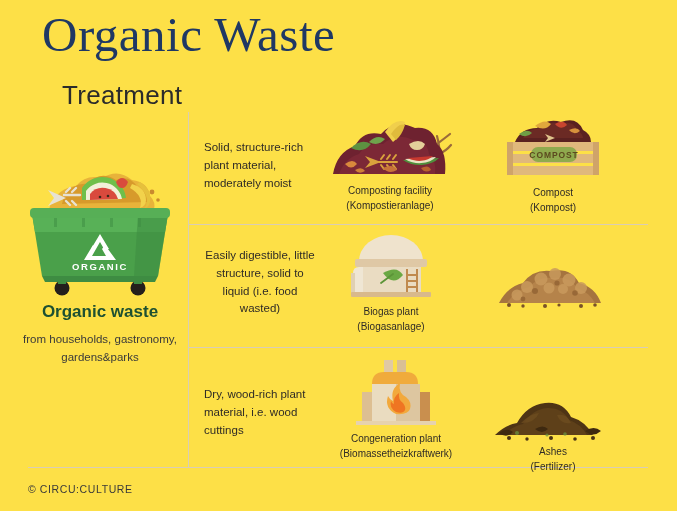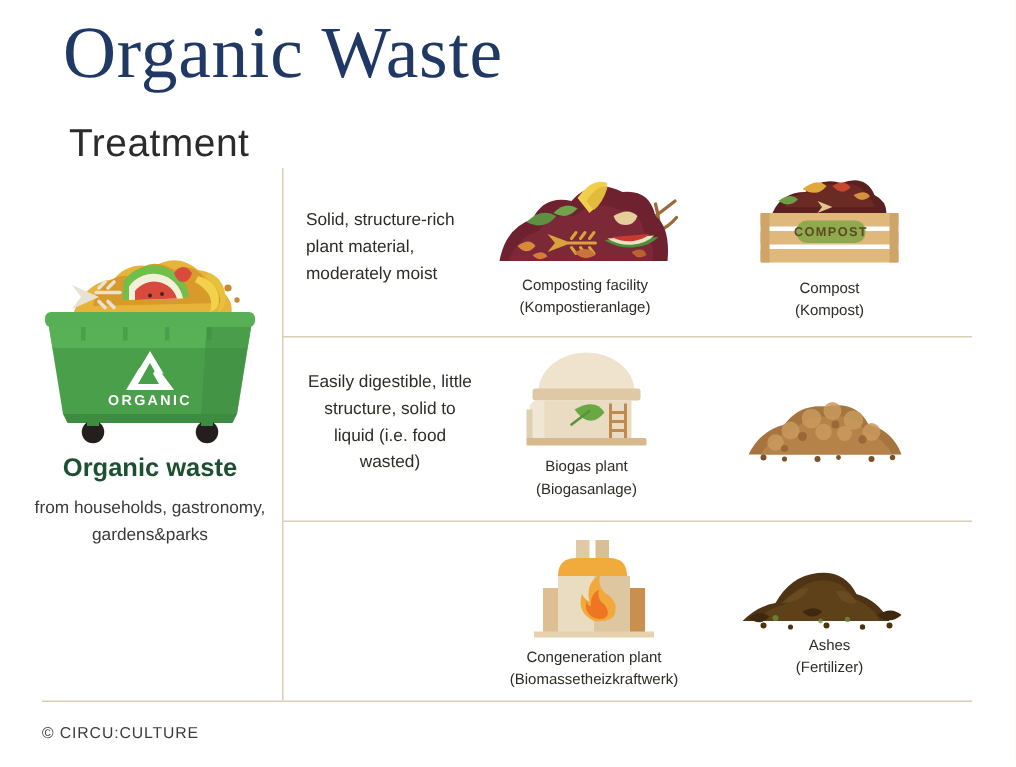--- a/index.html
+++ b/index.html
@@ -3,31 +3,31 @@
 <meta charset="utf-8">
 <style>
   html,body{margin:0;padding:0;}
   body{
     width:677px;height:511px;
     background:#f5efe1;
     font-family:"Liberation Sans", sans-serif;
     overflow:hidden;
     position:relative;
   }
-  .page{position:absolute;inset:0;background:#ffffff;}
+  .page{position:absolute;inset:0;background:#fde047;}
 
   
   .title{
     position:absolute;left:42px;top:8px;
     font-family:"Liberation Serif", serif;
     font-size:49px;line-height:1.1;
     color:#1f3864;letter-spacing:0.5px;
   }
   .subtitle{
-    position:absolute;left:46px;top:80px;
+    position:absolute;left:62px;top:80px;
     font-size:26px;color:#2b2b2b;font-weight:400;
     letter-spacing:0.3px;
   }
 
   
   .vline{position:absolute;left:188px;top:112px;width:1px;height:355px;background:#d9cdb5;}
   .hline{position:absolute;left:188px;width:460px;height:1px;background:#d9cdb5;}
   .hline.r1{top:224px;}
   .hline.r2{top:347px;}
   .hline.bottom{top:467px;left:28px;width:620px;}
@@ -59,21 +59,21 @@
   .cell{position:absolute;text-align:center;}
   .cell .art{display:block;margin:0 auto;}
   .caption{font-size:10px;color:#2f2b26;line-height:1.45;margin-top:4px;}
 
   
   .c-compfac{left:122px;top:6px;width:160px;}
   .c-compost{left:290px;top:4px;width:150px;}
   .c-biogas {left:128px;top:4px;width:150px;}
   .c-digest {left:285px;top:14px;width:160px;}
   .c-cogen  {left:122px;top:10px;width:172px;}
-  .c-ashes  {left:290px;top:6px;width:150px;}
+  .c-ashes  {left:290px;top:27px;width:150px;}
 
   
   .footer{
     position:absolute;left:28px;top:483px;
     font-size:10.5px;color:#3a3a3a;letter-spacing:0.6px;
   }
 </style>
 </head>
 <body>
 
@@ -266,20 +266,21 @@
           <circle cx="52" cy="51" r="2"></circle>
             <circle cx="66" cy="50" r="1.6"></circle>
           <circle cx="88" cy="51" r="2"></circle>
             <circle cx="102" cy="50" r="1.8"></circle>
         </g>
       </svg>
     </div>
   </div>
 
   <div class="row r3">
+    <div class="desc">Dry, wood-rich plant material, i.e. wood cuttings</div>
 
     <div class="cell c-cogen">
       <svg class="art" width="92" height="70" viewBox="0 0 92 70">
 
         <rect x="34" y="2" width="9" height="12" fill="#e0c9a4"></rect>
         <rect x="47" y="2" width="9" height="12" fill="#d9bf95"></rect>
 
         <path d="M22 26 q0 -12 12 -12 h22 q12 0 12 12 z" fill="#f0ab3c"></path>
 
         <rect x="12" y="34" width="12" height="30" fill="#ddbf92"></rect>

